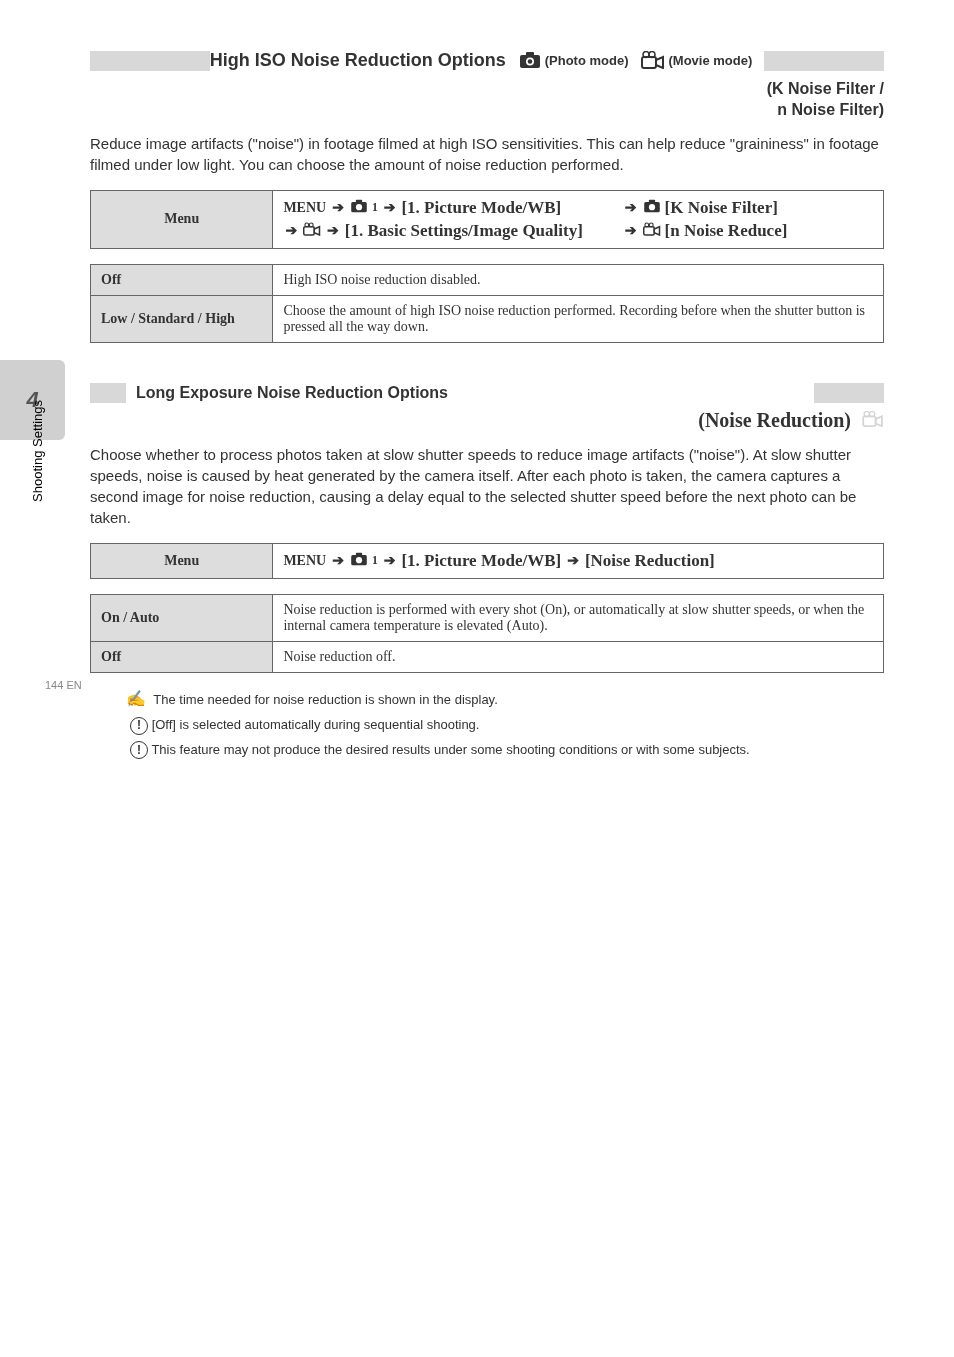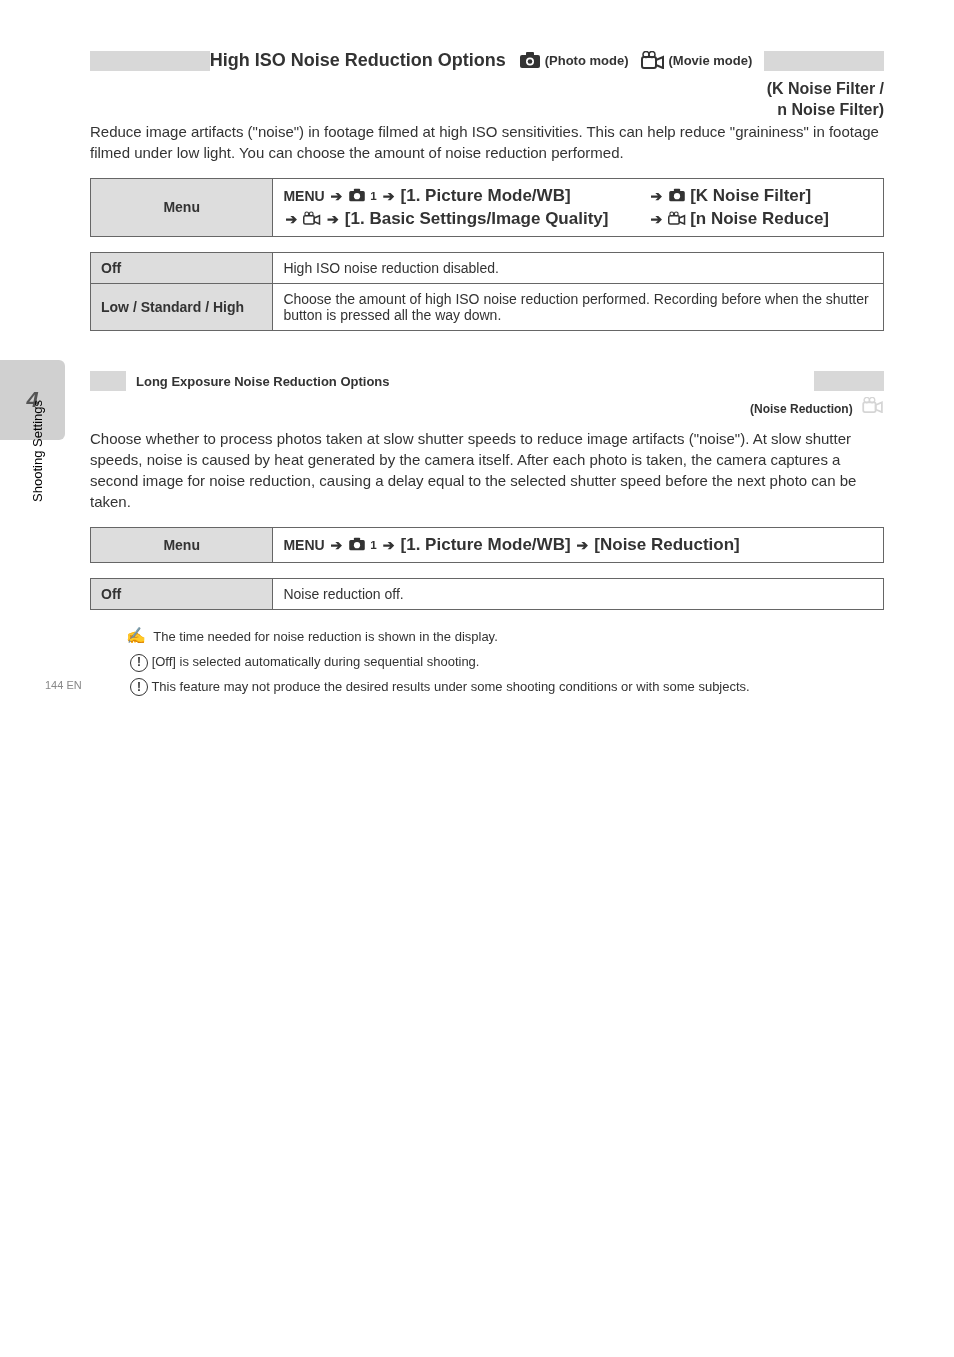--- a/index.html
+++ b/index.html
@@ -62,31 +62,33 @@
     }
     .icon-photo, .icon-video {
       display: inline-block;
       line-height: 1;
     }
     .three-line-title {
       text-align: right;
       font-size: 16px;
       font-weight: bold;
       line-height: 1.3;
+      margin-bottom: 12px;
     }
     .three-line-title .line { display: block; }
     .body-text {
       font-size: 15px;
       line-height: 1.4;
       margin-bottom: 15px;
     }
     table.settings {
       width: 100%;
       border-collapse: collapse;
       margin-bottom: 15px;
+      font-family: Liberation Serif, serif;
     }
     table.settings td, table.settings th {
       border: 1px solid #666;
       padding: 7px 10px;
       font-size: 14px;
       vertical-align: middle;
     }
     table.settings th {
       background: #ddd;
       text-align: center;
@@ -105,26 +107,27 @@
     .section2-header {
       display: flex;
       align-items: center;
       margin-top: 40px;
       margin-bottom: 6px;
     }
     .title2-wrap {
       flex: 1;
       margin-left: 10px;
     }
-    .title2-wrap .sup { font-size: 13px; font-weight: bold; }
+    .title2-wrap .sup { font-size: 16px; font-weight: bold; }
     .corner-label {
       text-align: right;
-      font-size: 12px;
+      font-size: 20px;
       font-weight: bold;
       margin-bottom: 12px;
+      font-family: Liberation Serif, serif;
     }
     .tip-icon {
       display: inline-block;
       font-size: 16px;
       margin-right: 4px;
     }
     .footnote {
       font-size: 13px;
       line-height: 1.4;
       margin-top: 6px;
@@ -321,20 +324,24 @@
         <span class="icon-arrow">➔</span>
         <span class="menu-path-text">[Noise Reduction]</span>
       </span>
     </td>
   </tr>
 </tbody>
   </table>
 
 <table class="settings settings-spaced">
   <tbody>
+      <tr>
+    <td class="row-label">On / Auto</td>
+    <td>Noise reduction is performed with every shot (On), or automatically at slow shutter speeds, or when the internal camera temperature is elevated (Auto).</td>
+  </tr>
   <tr>
     <td class="row-label">Off</td>
     <td>Noise reduction off.</td>
   </tr>
 </tbody>
   </table>
 
 <div class="footnote">
   <span class="tip-icon">✍</span>
   <span>The time needed for noise reduction is shown in the display.</span>

